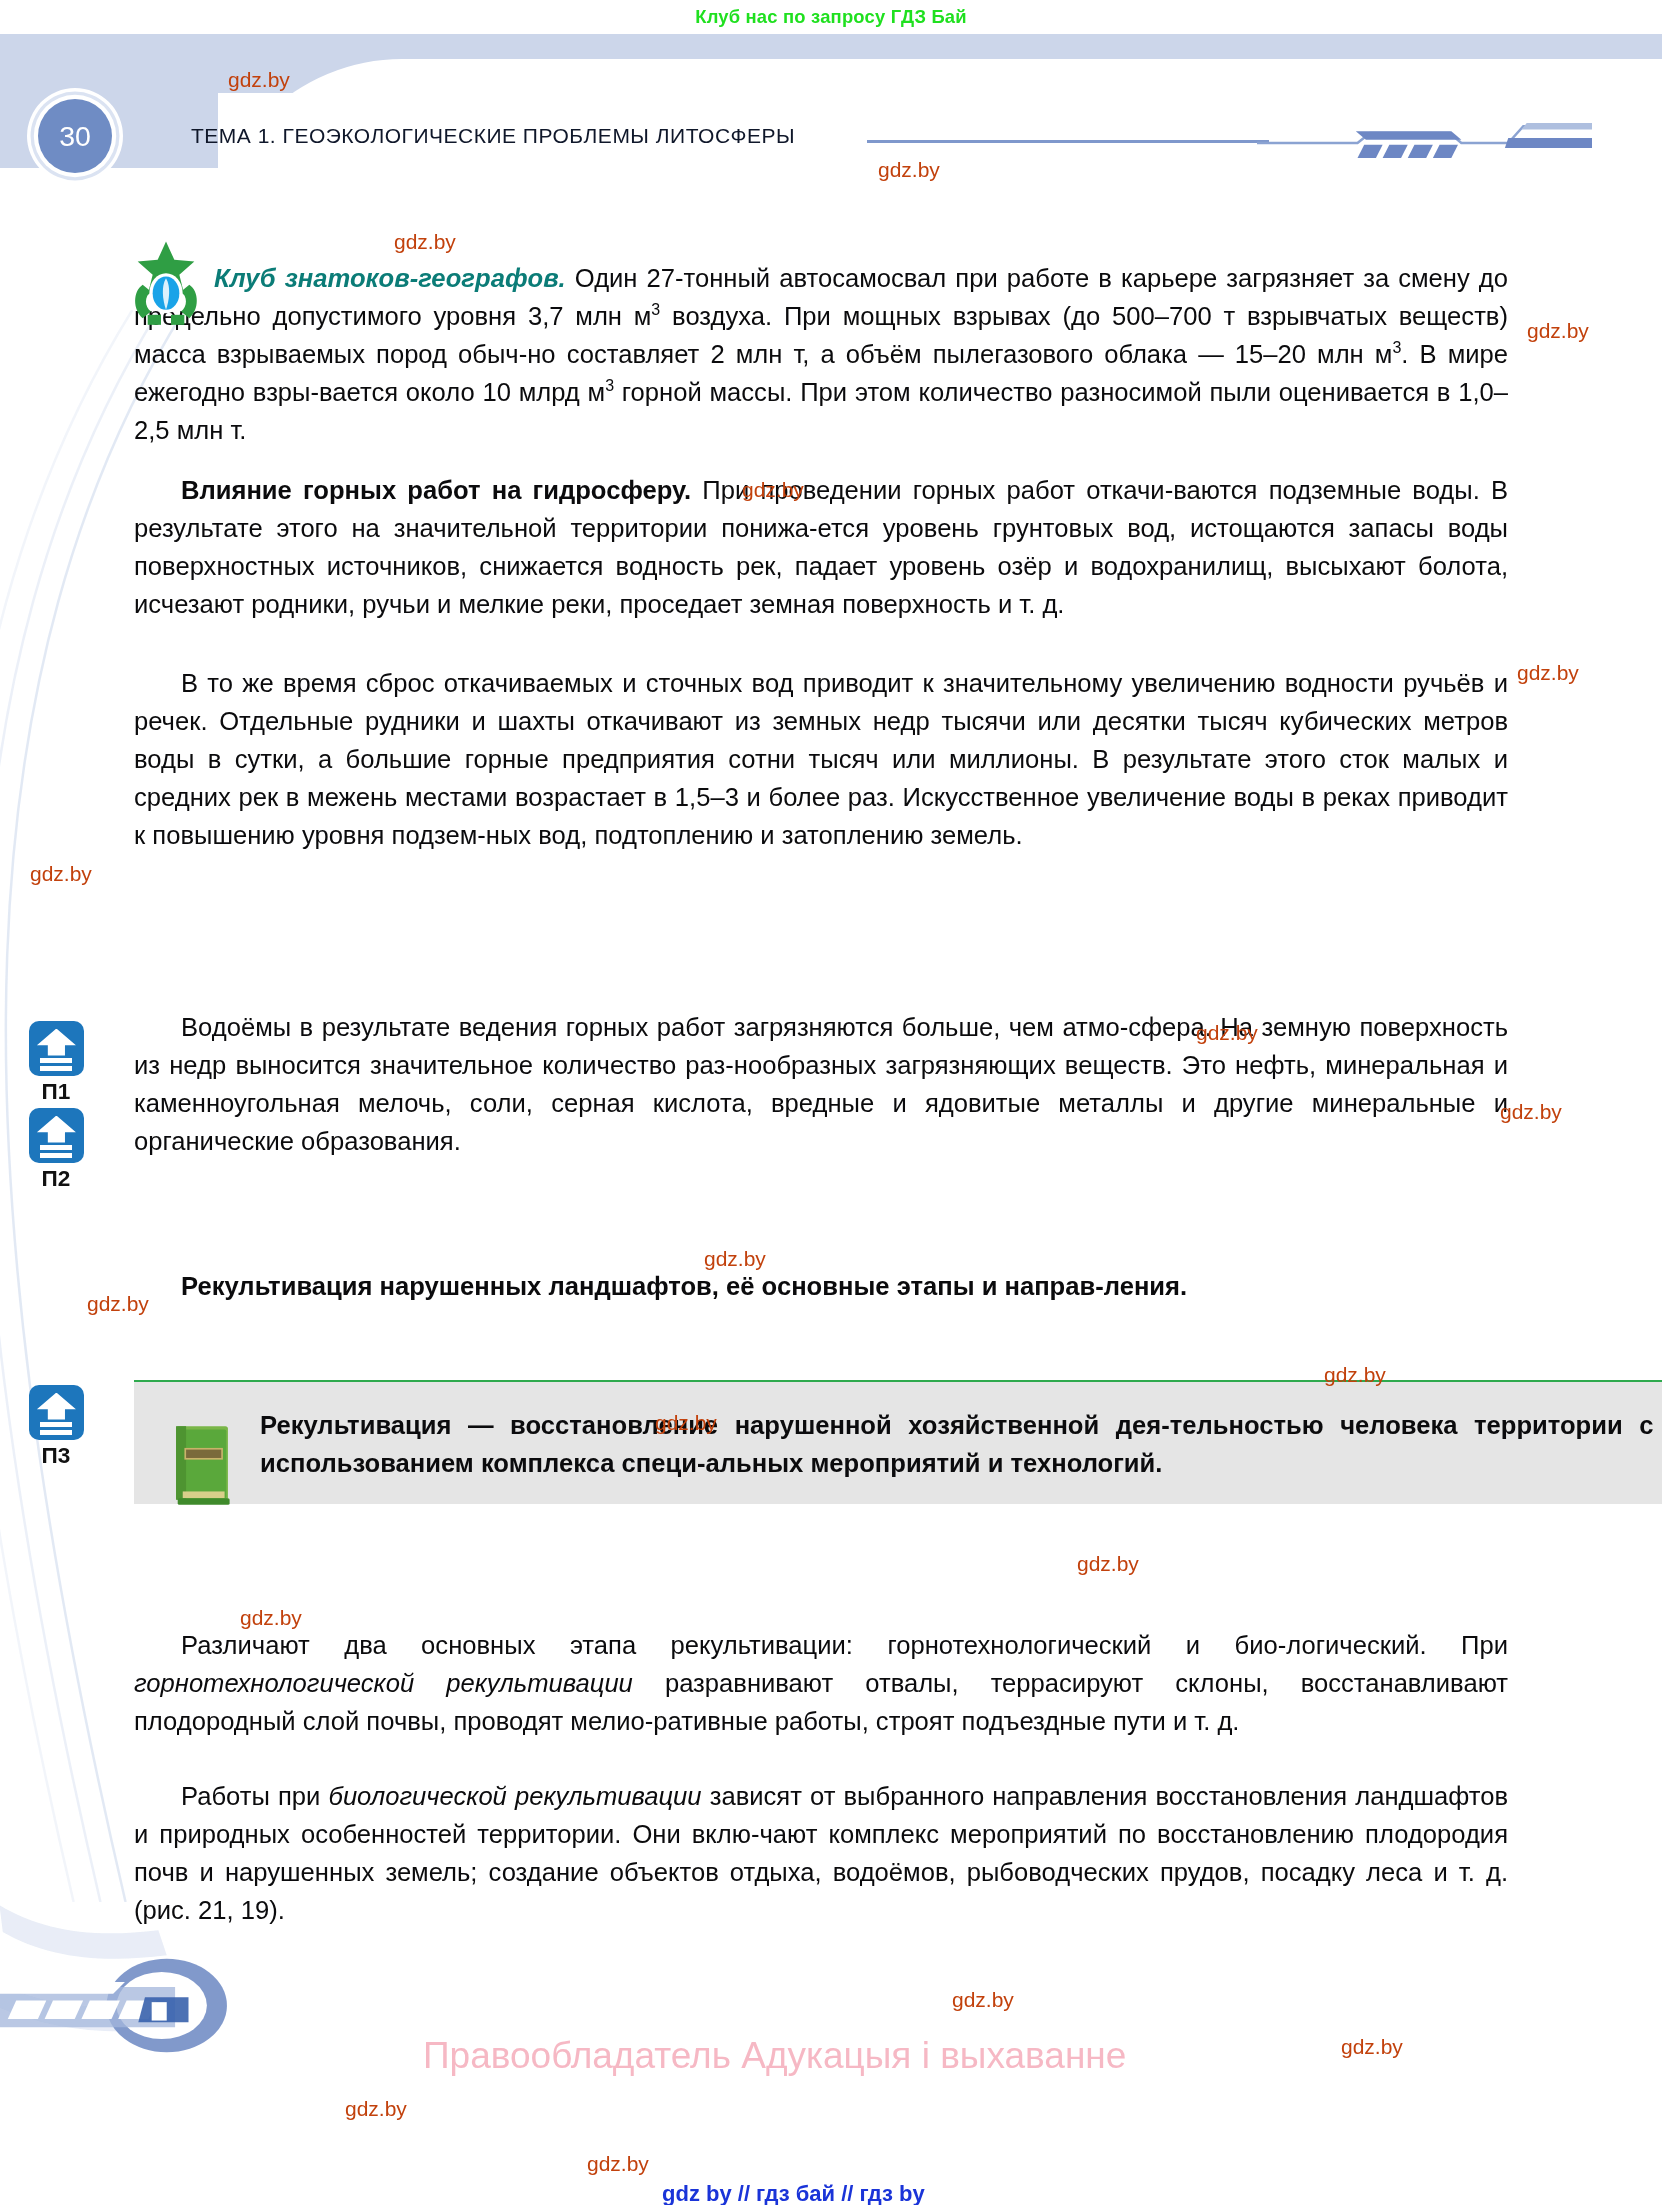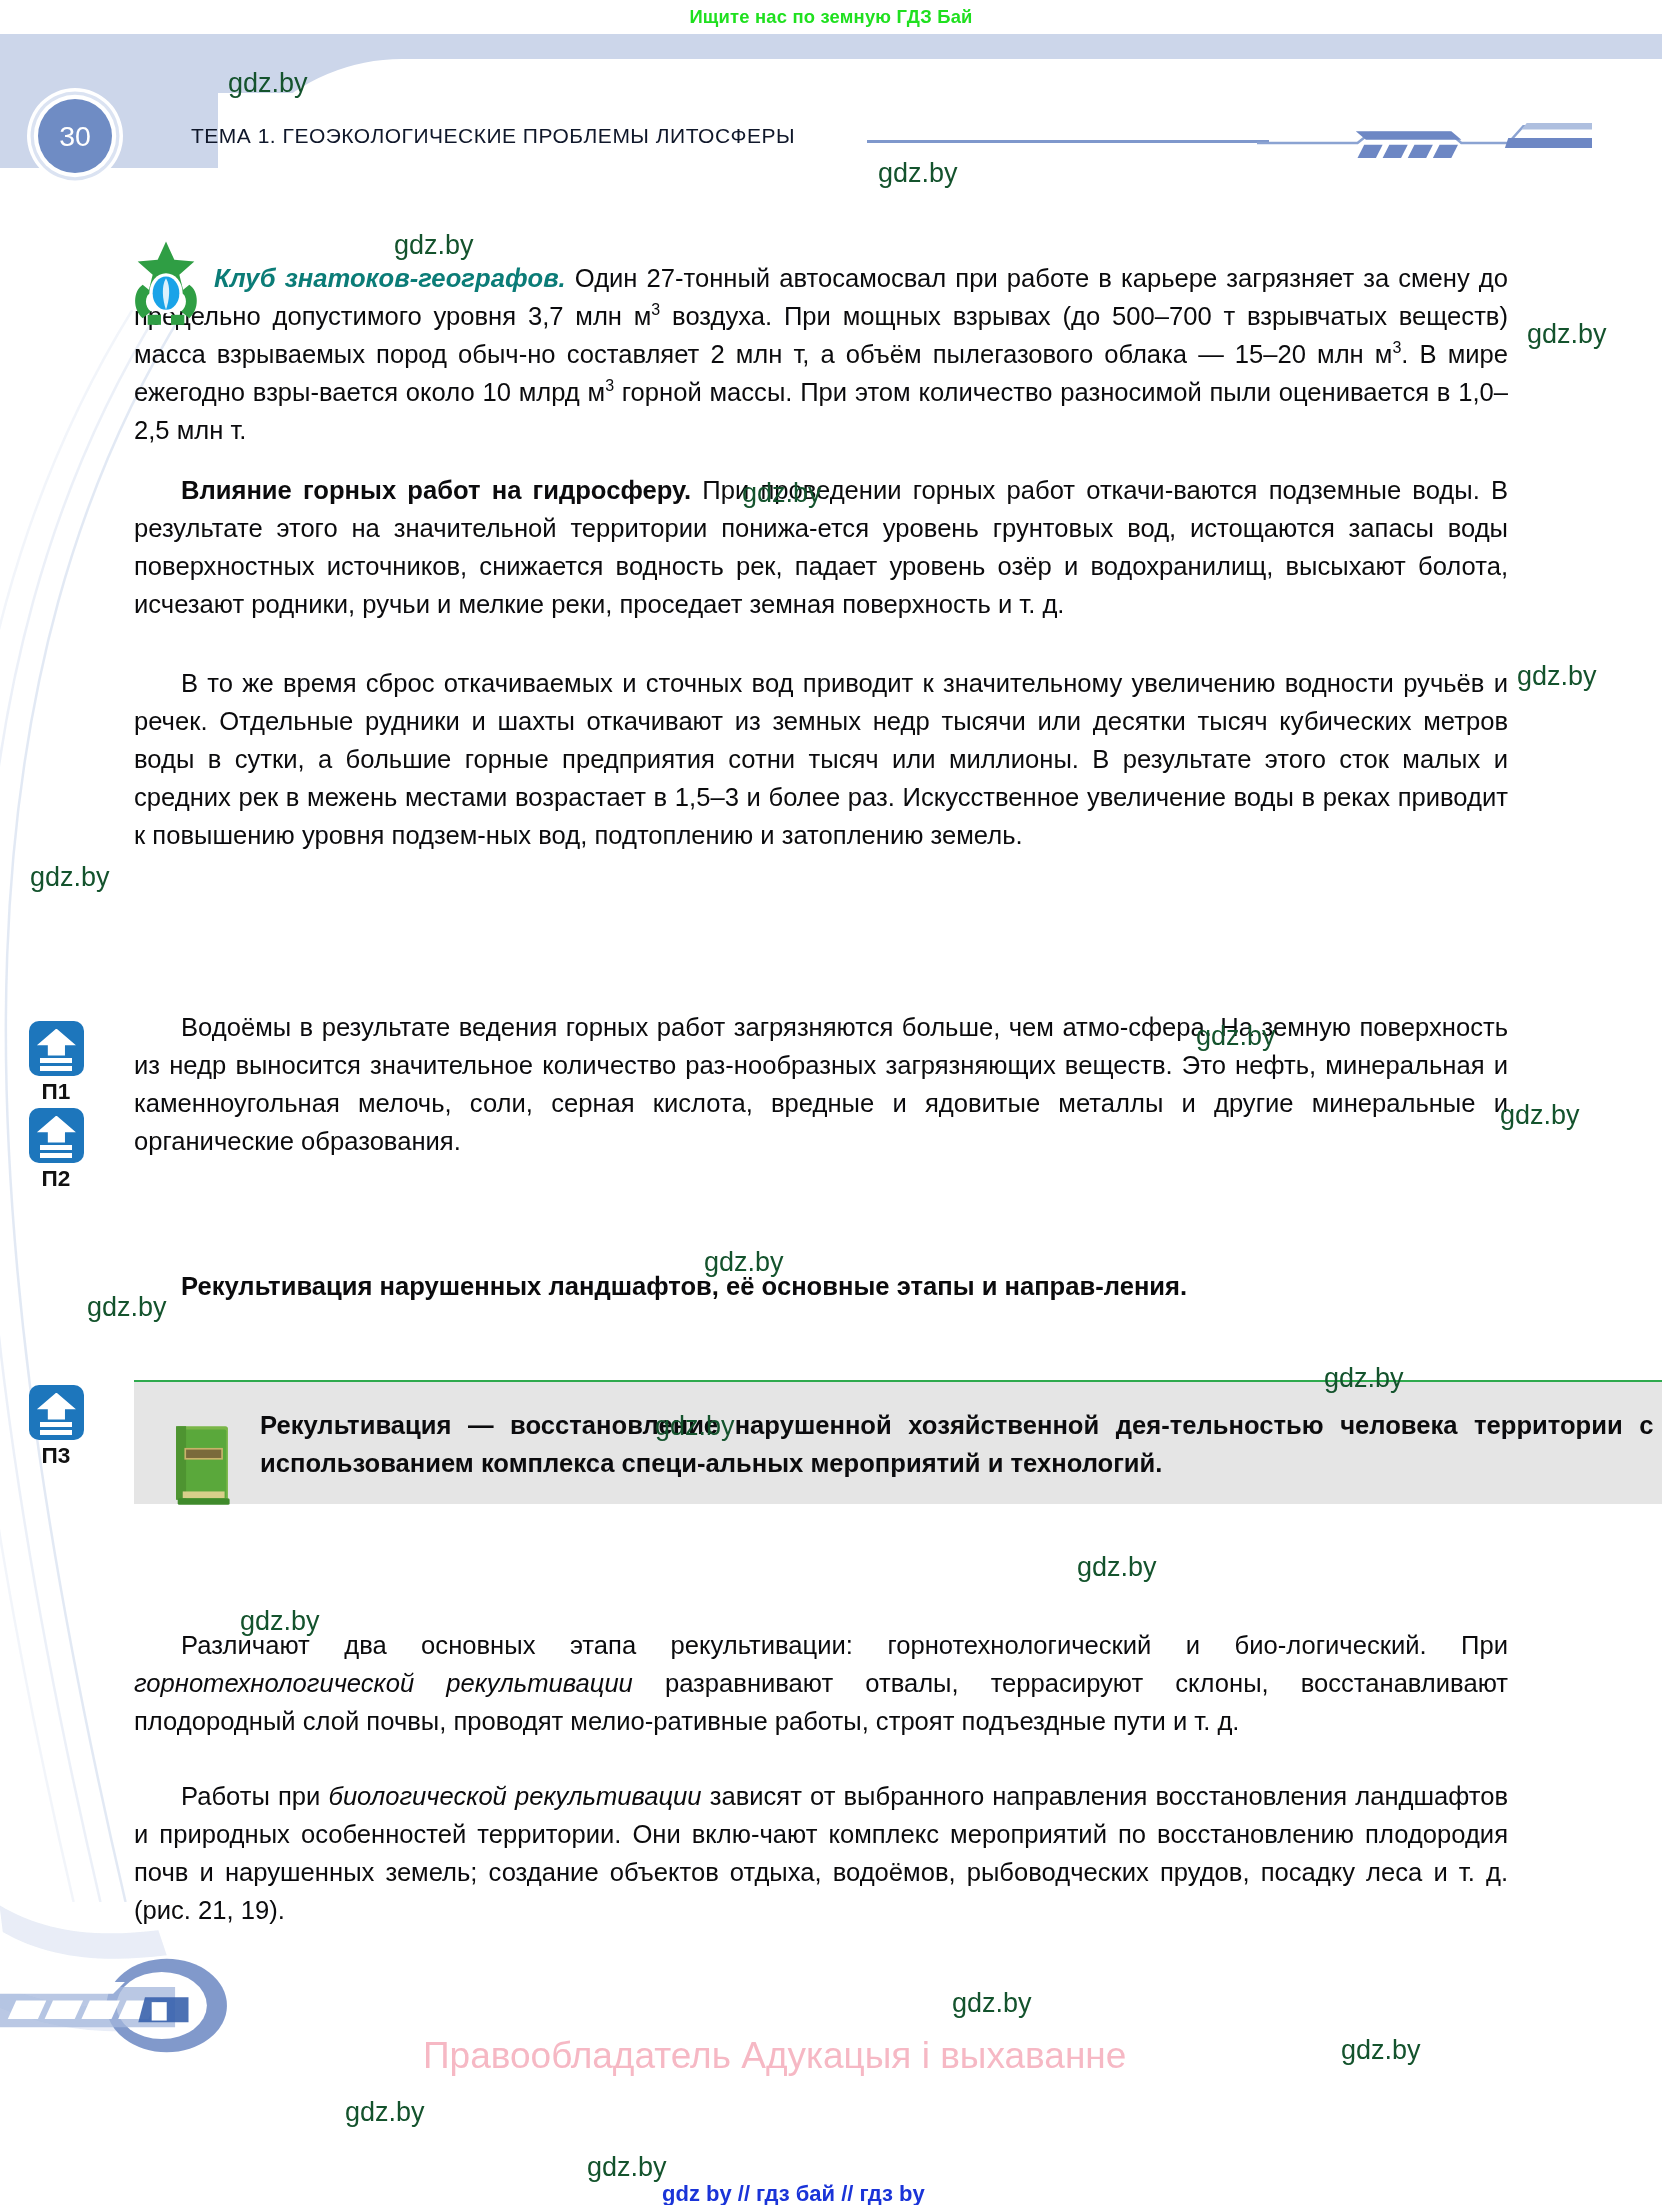--- a/index.html
+++ b/index.html
@@ -148,38 +148,38 @@
     padding:23.5px 28.5px 22px 126px;
   }
   .defbox .bookicon{position:absolute;left:32px;top:39px;width:77px;height:89px;}
   .defbox p{
     margin:0;font-size:25.6px;line-height:38px;font-weight:700;color:#0b0b0d;
     text-align:justify;font-family:"Liberation Sans", sans-serif;
   }
 
   
   .wm{
-    position:absolute;color:#14532d;font-size:27px;
+    position:absolute;color:#c2410c;font-size:21px;
     font-family:"Liberation Sans", sans-serif;
     pointer-events:none;white-space:nowrap;
   }
   .wm-pink{
     position:absolute;color:#f6b8c4;font-size:37px;white-space:nowrap;
     font-family:"Liberation Sans", sans-serif;
   }
   .footer-link{
     position:absolute;color:#1a34d8;font-size:22px;font-weight:700;
     font-family:"Liberation Sans", sans-serif;white-space:nowrap;
   }
 </style>
 </head>
 <body>
 
 <div class="promo-bar">
-  <span>Ищите нас по земную ГДЗ Бай</span>
+  <span>Клуб нас по запросу ГДЗ Бай</span>
 </div>
 
 <div class="sheet">
 
   <div class="header-band"></div>
   <div class="header-band-fill"></div>
   <div class="header-band-curve"></div>
   <div class="header-band-cover"></div>
 
   <svg class="deco-left-arcs" viewBox="0 0 420 1900" preserveAspectRatio="none">

